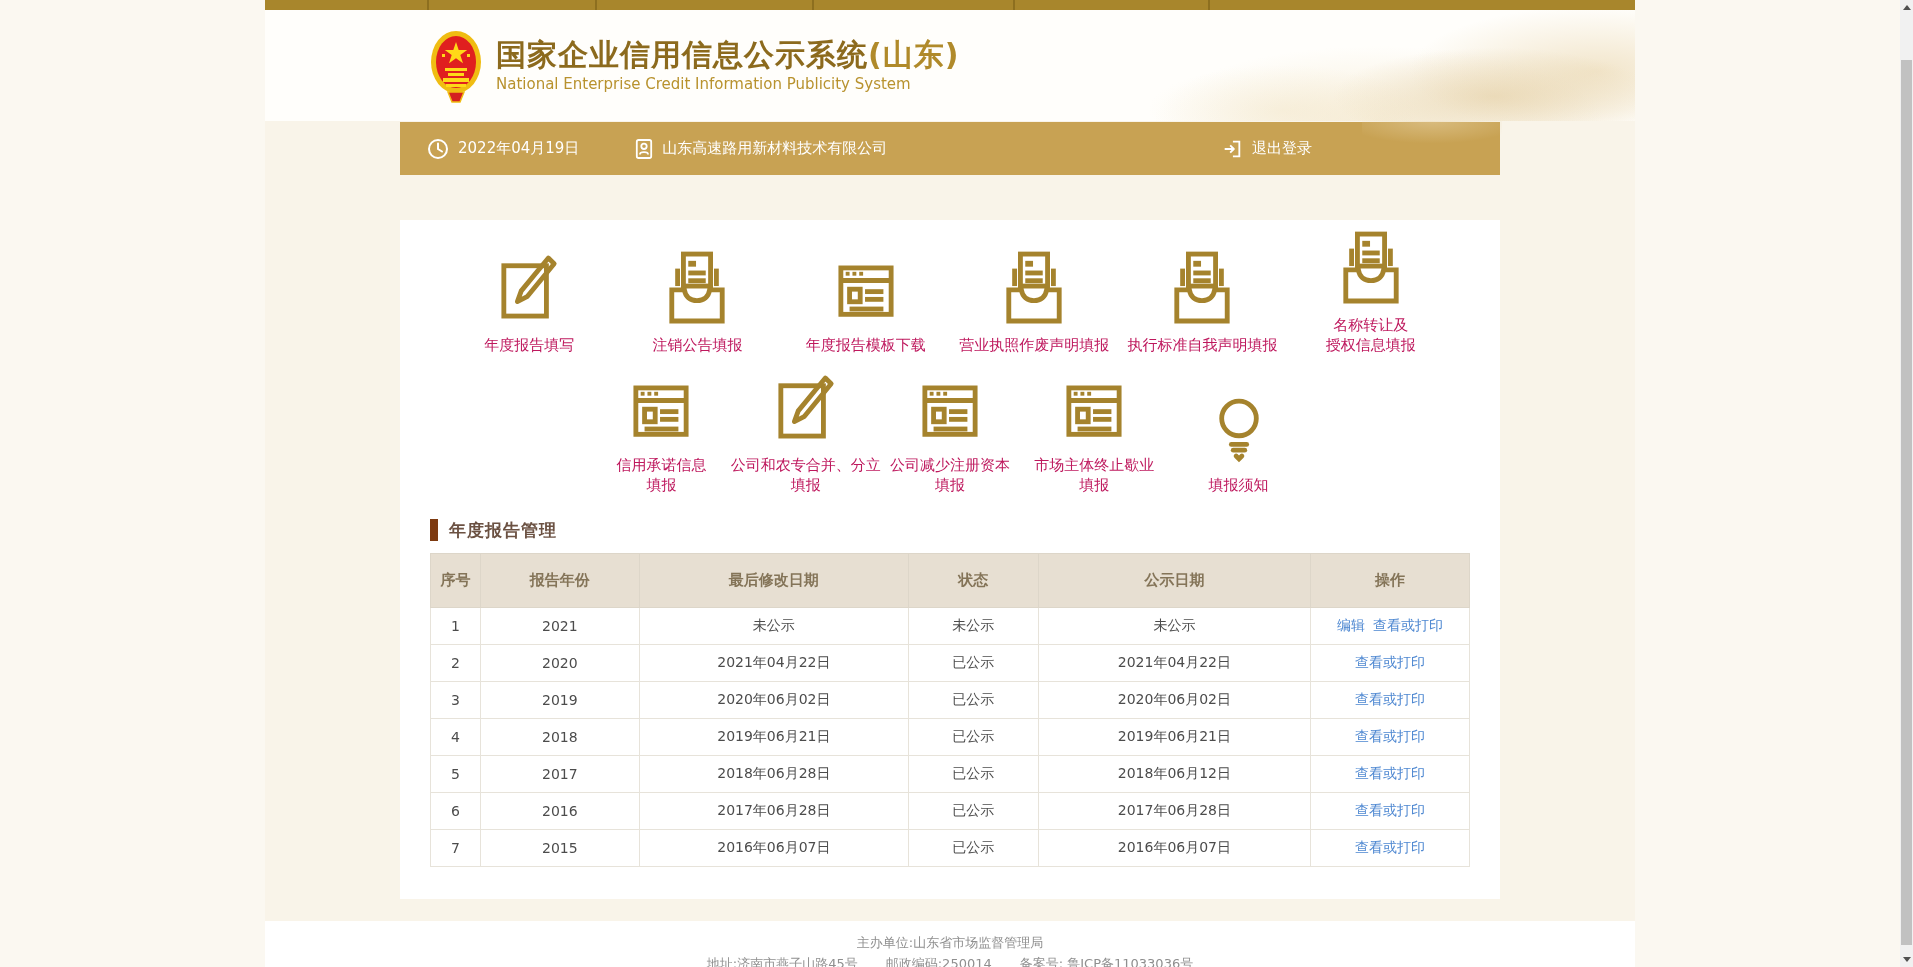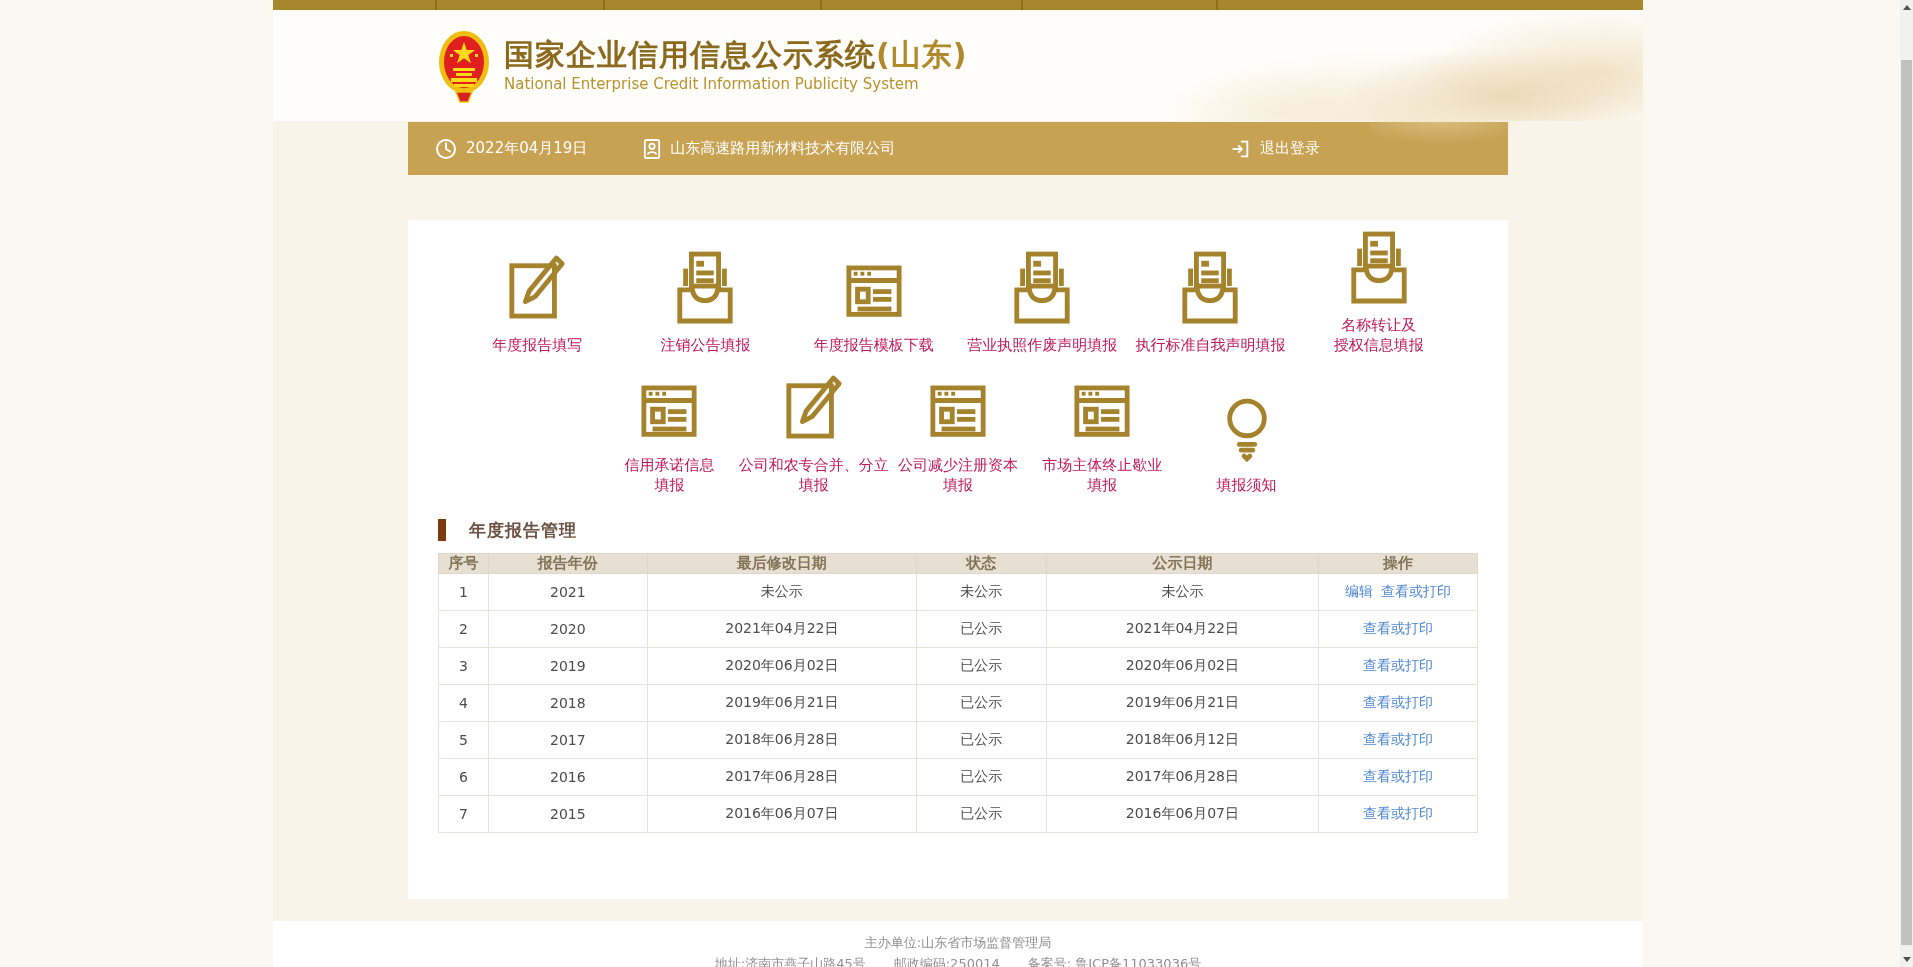--- a/index.html
+++ b/index.html
@@ -3,21 +3,21 @@
 <meta charset="utf-8">
 <style>
   * { box-sizing: border-box; margin: 0; padding: 0; }
   html,body { width:1913px; height:967px; }
   body {
     font-family: "DejaVu Sans", "Liberation Sans", sans-serif;
     background:#fbf8f1;
     position:relative;
     overflow:hidden;
   }
-  .viewport { position:absolute; left:8px; top:0; width:1900px; height:967px; }
+  .viewport { position:absolute; left:0; top:0; width:1900px; height:967px; }
   .column { width:1370px; margin:0 auto; background:#f9f4e9; height:967px; position:relative; }
 
   
   .topbar { height:10px; background:#a8862c; position:relative; }
   .topbar .sep { position:absolute; top:0; width:2px; height:10px; background:#8d6f1f; }
 
   
   .header-band { height:111px; background:#fffefb; position:relative; display:flex; align-items:center; padding-left:165px; overflow:hidden; }
   .header-texture { position:absolute; right:0; top:0; width:640px; height:111px; pointer-events:none;
     background:
@@ -45,27 +45,27 @@
 
   .grid-row { width:1010px; margin:0 auto; display:flex; align-items:flex-end; }
   .grid-row1 { height:135px; margin-top:45px; }
   .grid-row2 { height:125px; margin-top:15px; }
   .cell { flex:1 1 0; display:flex; flex-direction:column; align-items:center; justify-content:flex-end; min-width:0; cursor:pointer; }
   .cell.empty { cursor:default; }
   .s-icon { display:flex; align-items:flex-end; justify-content:center; }
   .s-label { margin-top:9px; font-size:15px; color:#be185d; text-align:center; line-height:20px; white-space:nowrap; }
 
   
-  .section-title { margin-top:24px; display:flex; align-items:flex-start; height:22px;gap:12px; }
+  .section-title { margin-top:24px; display:flex; align-items:flex-start; height:22px; }
   .section-marker { width:8px; height:22px; background:#7d3a10; margin-right:11px; }
   .section-text { font-size:17px; font-weight:bold; color:#6b5142; letter-spacing:1px; }
 
   
   table.report { width:100%; margin-top:12px; border-collapse:collapse; table-layout:fixed; }
-  table.report th { background:#e7dfd2; height:20px; font-size:15px; font-weight:bold; color:#847458; border:1px solid #ddd6c9; text-align:center;margin-left:28px; }
+  table.report th { background:#e7dfd2; height:54px; font-size:15px; font-weight:bold; color:#847458; border:1px solid #ddd6c9; text-align:center;margin-left:28px; }
   table.report td { height:37px; font-size:14px; color:#4c4c4c; border:1px solid #e7e3da; text-align:center; background:#fff; }
   table.report a { color:#4d87d1; text-decoration:none; margin:0 4px; cursor:pointer; }
 
   
   .footer { margin-top:22px; background:#ffffff; height:76px; text-align:center; padding-top:11px; }
   .footer .f-line { font-size:13px; color:#8f8f8f; line-height:21px; }
   .footer .f-line span { margin:0 14px; }
 
   
   .scrollbar { position:absolute; right:0; top:0; width:13px; height:967px; background:#f1f1f1; }

